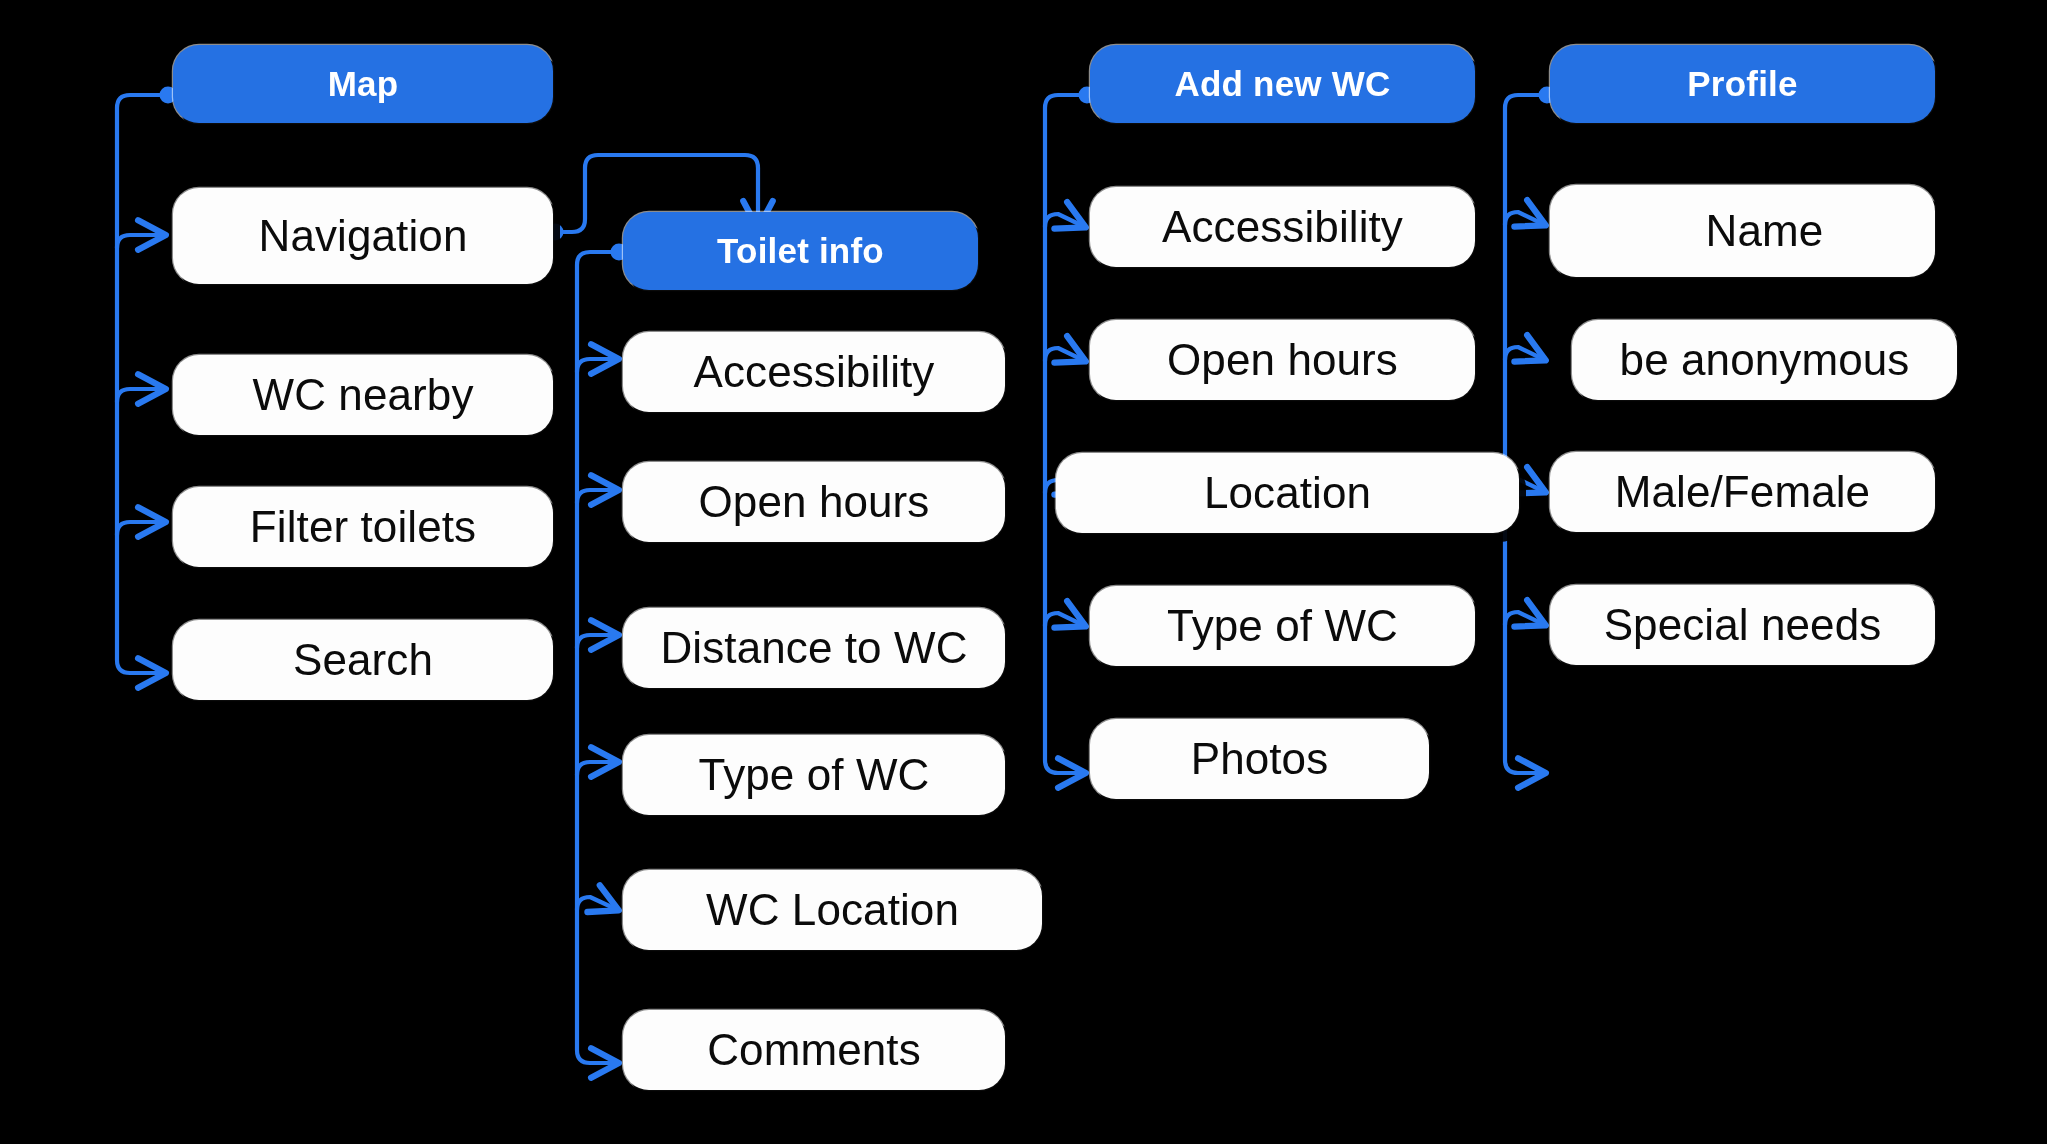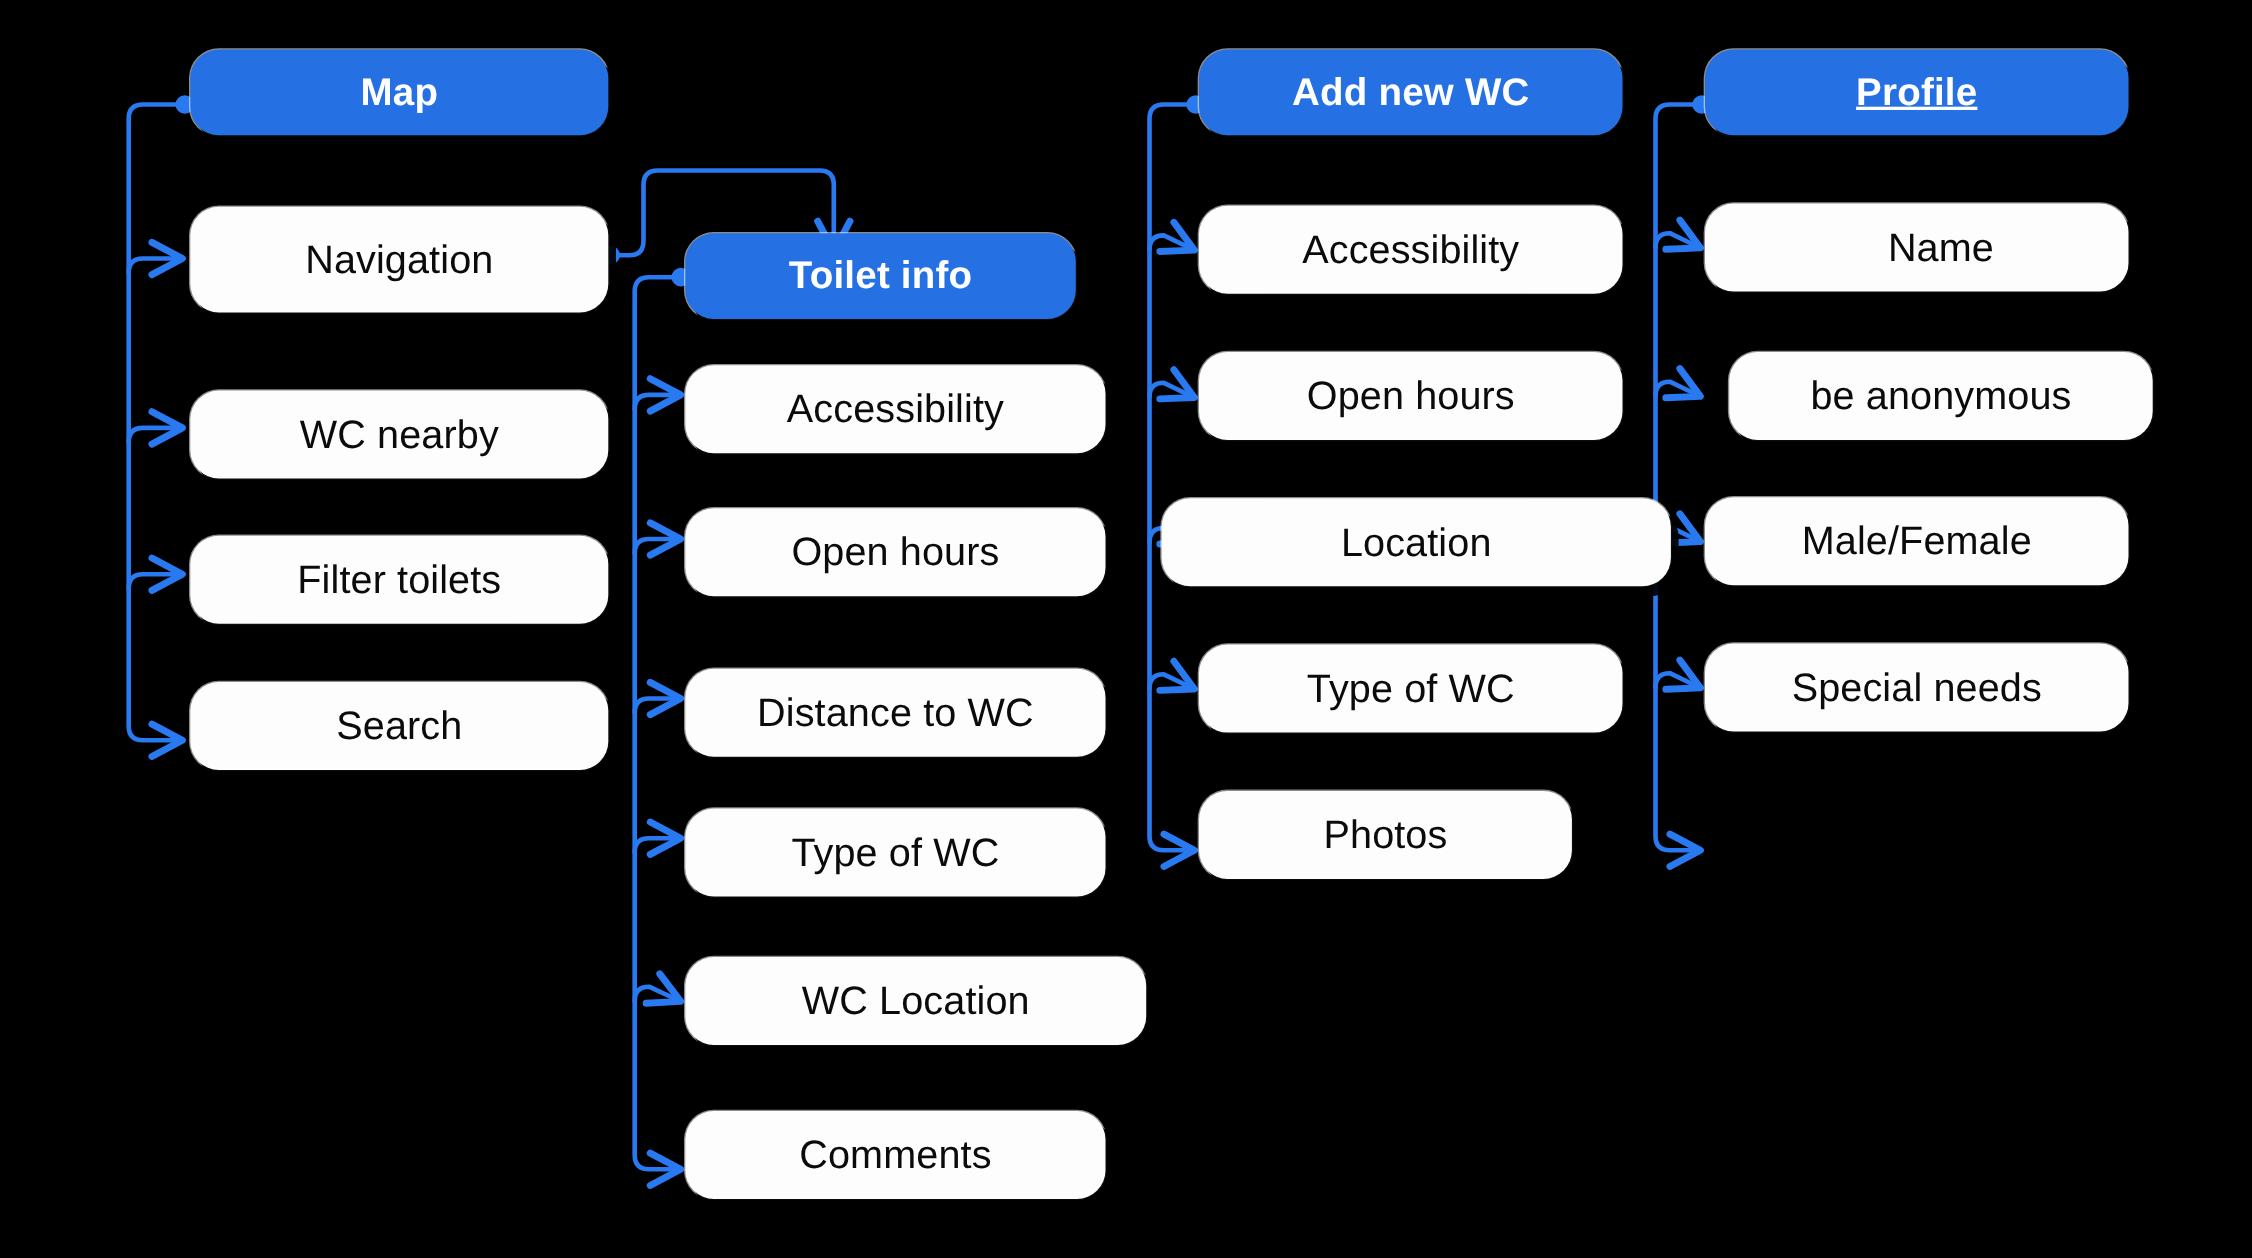--- a/index.html
+++ b/index.html
@@ -46,21 +46,21 @@
     background: #2571E3;
     color: #FFFFFF;
     font-size: 35px;
     font-weight: 700;
     letter-spacing: 0.2px;
   }
 
   .node.leaf {
     background: #FDFDFD;
     color: #0B0B0B;
-    font-size: 36px;
+    font-size: 44px;
     font-weight: 400;
     letter-spacing: 0.1px;
   }
 </style>
 </head>
 <body>
 
 <div id="canvas">
 
   <svg id="wires" viewBox="0 0 2047 1144" width="2047" height="1144">
@@ -145,23 +145,23 @@
   <div class="node leaf" style="left:1090px; top:187px; width:385px; height:80px;">Accessibility</div>
 
   <div class="node leaf" style="left:1090px; top:320px; width:385px; height:80px;">Open hours</div>
 
   <div class="node leaf" style="left:1056px; top:453px; width:463px; height:80px;">Location</div>
 
   <div class="node leaf" style="left:1090px; top:586px; width:385px; height:80px;">Type of WC</div>
 
   <div class="node leaf" style="left:1090px; top:719px; width:339px; height:80px;">Photos</div>
 
-  <div class="node header" style="left:1550px; top:45px; width:385px; height:78px;text-decoration:underline;">Profile</div>
+  <div class="node header" style="left:1550px; top:45px; width:385px; height:78px;">Profile</div>
 
-  <div class="node leaf" style="left:1550px; top:185px; width:385px; height:80px;padding-left:44px;">Name</div>
+  <div class="node leaf" style="left:1550px; top:185px; width:385px; height:92px;padding-left:44px;">Name</div>
 
   <div class="node leaf" style="left:1572px; top:320px; width:385px; height:80px;">be anonymous</div>
 
   <div class="node leaf" style="left:1550px; top:452px; width:385px; height:80px;">Male/Female</div>
 
   <div class="node leaf" style="left:1550px; top:585px; width:385px; height:80px;">Special needs</div>
 
 
 </div>
 

